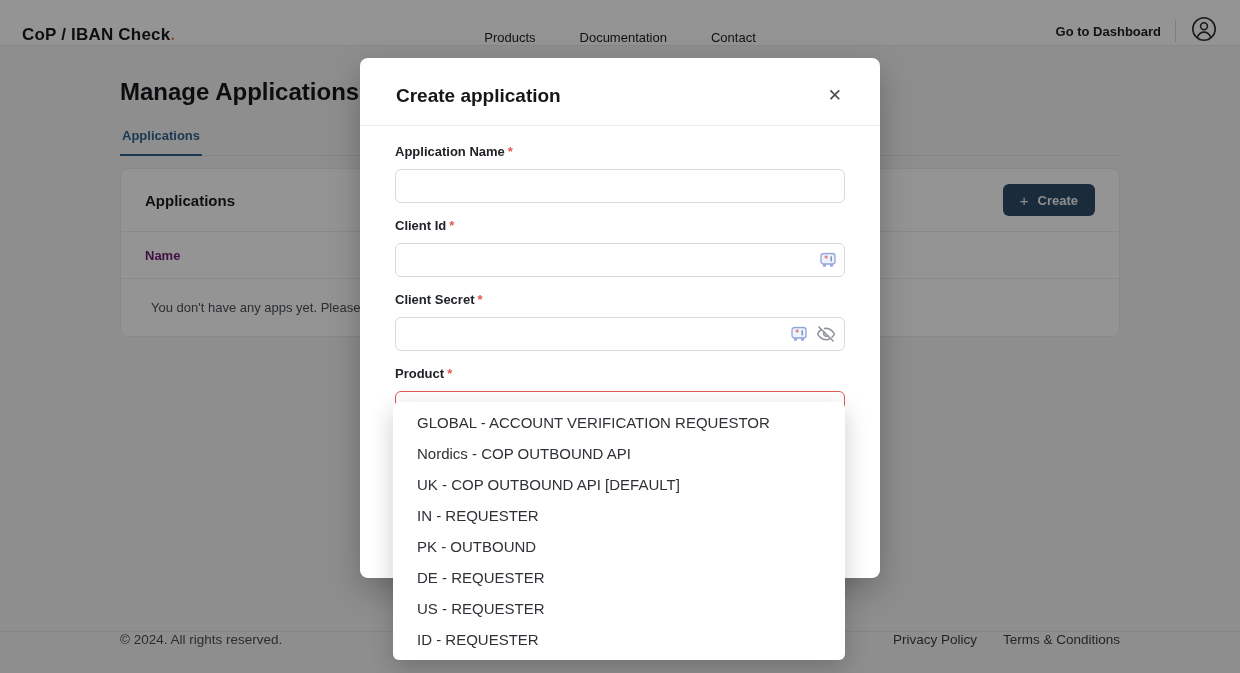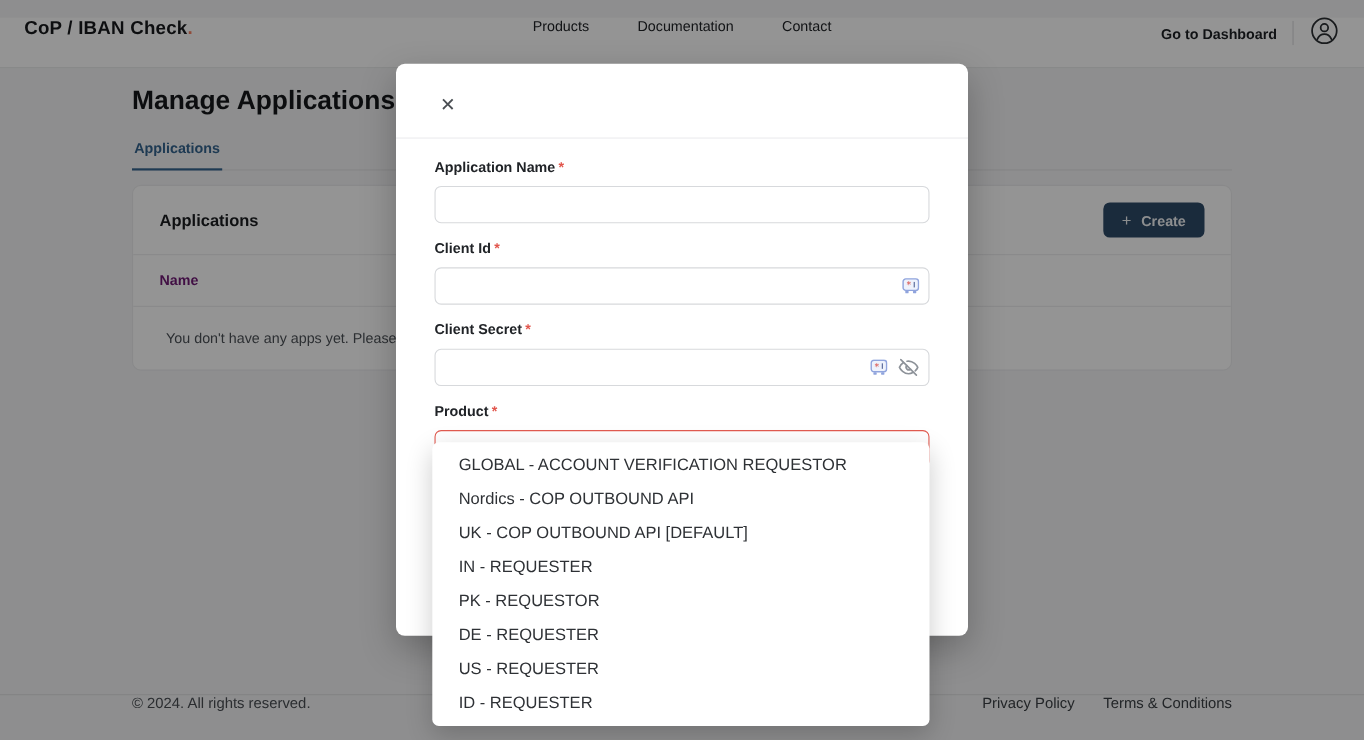--- a/index.html
+++ b/index.html
@@ -3,22 +3,22 @@
 <meta charset="utf-8">
 <style>
   * { margin:0; padding:0; box-sizing:border-box; }
   html,body { width:1240px; height:673px; }
   body { font-family:"Liberation Sans", sans-serif; background:#f4f5f6; overflow:hidden; }
   .viewport { position:relative; width:1240px; height:673px; overflow:hidden; background:#f4f5f6; }
 
   
   .page { position:absolute; inset:0; z-index:1; }
 
-  .topbar { position:absolute; top:16px; left:0; width:100%; height:46px; background:#ffffff;
-            border-bottom:1px solid #e9eaec; display:flex; align-items:flex-start; padding:0 22px; }
+  .topbar { position:absolute; top:0; left:0; width:100%; height:46px; background:#ffffff;
+            border-bottom:1px solid #e9eaec; display:flex; align-items:flex-end; padding:0 22px; }
   .logo { font-size:17px; font-weight:700; color:#17191c; letter-spacing:.2px; white-space:nowrap; }
   .logo .dot { color:#F98464; }
   .topnav { position:absolute; left:50%; transform:translateX(-50%); display:flex; gap:44px; }
   .topnav .navitem { font-size:13px; font-weight:400; color:#202327; cursor:pointer; }
   .topbar-right { margin-left:auto; display:flex; align-items:center; gap:14px; }
   .dash-link { font-size:13px; font-weight:700; color:#1c1f23; cursor:pointer; }
   .vdiv { width:1px; height:22px; background:#d9dbde; }
   .account-btn { width:28px; height:28px; display:flex; align-items:center; justify-content:center; cursor:pointer; }
 
   .main { position:absolute; top:46px; left:0; width:100%; }
@@ -129,20 +129,21 @@
         <span class="footer-link">Privacy Policy</span>
         <span class="footer-link">Terms &amp; Conditions</span>
       </div>
     </footer>
   </div>
 
   <div class="overlay"></div>
 
   <div class="modal">
     <div class="modal-head">
+      <span class="modal-title">Create application</span>
       <button class="modal-close">✕</button>
     </div>
     <div class="modal-divider"></div>
     <div class="modal-body">
 
       <div class="fgroup">
         <label class="flabel"><span>Application Name</span><span class="req">*</span></label>
         <div class="fwrap">
           <input class="finput" type="text" style="">
         </div>
@@ -193,19 +194,19 @@
       </div>
 
     </div>
   </div>
 
   <div class="dropdown">
     <div class="dd-item">GLOBAL - ACCOUNT VERIFICATION REQUESTOR</div>
     <div class="dd-item">Nordics - COP OUTBOUND API</div>
     <div class="dd-item">UK - COP OUTBOUND API [DEFAULT]</div>
     <div class="dd-item">IN - REQUESTER</div>
-    <div class="dd-item">PK - REQUESTOR</div>
+    <div class="dd-item">PK - OUTBOUND</div>
     <div class="dd-item">DE - REQUESTER</div>
     <div class="dd-item">US - REQUESTER</div>
     <div class="dd-item">ID - REQUESTER</div>
   </div>
 
 </div>
 
 </body></html>

